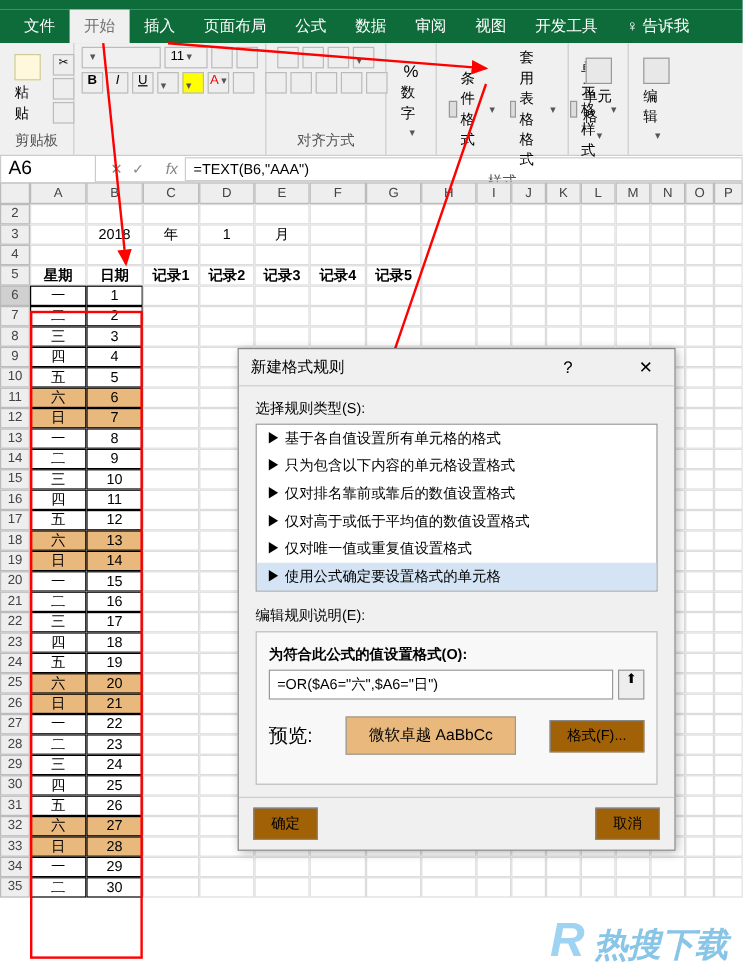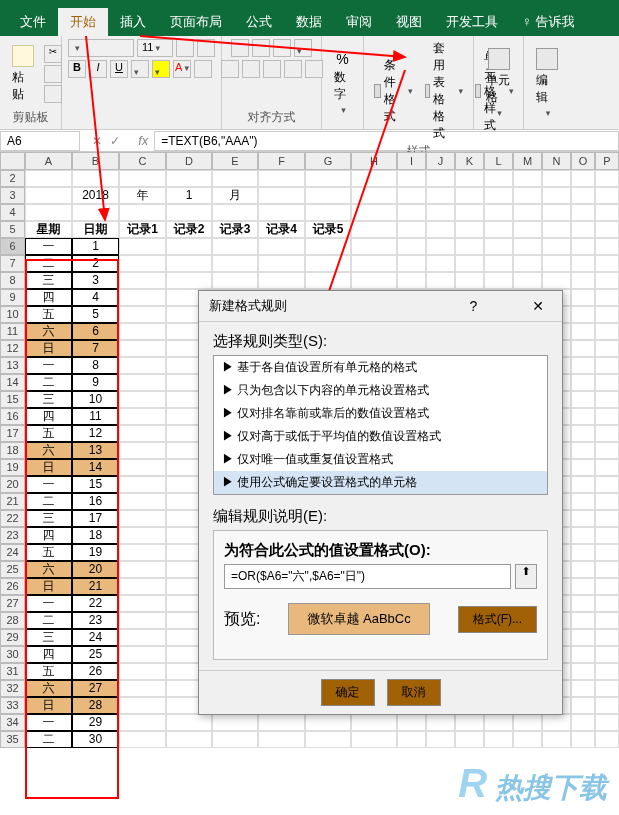--- a/index.html
+++ b/index.html
@@ -1,36 +1,36 @@
 <!DOCTYPE html>
 <html><head>
 <meta charset="utf-8">
 <style>
 * { margin: 0; padding: 0; box-sizing: border-box; font-family: "Microsoft YaHei", "SimSun", sans-serif; }
 body { width: 619px; height: 815px; overflow: hidden; background: #fff; position: relative; }
 
 .titlebar { background: #0e6b3a; height: 8px; }
 .tabs { background: #0e6b3a; height: 28px; display: flex; align-items: center; padding-left: 8px; }
 .tab { color: #fff; padding: 5px 12px; font-size: 13px; cursor: pointer; }
-.tab.active { background: #f0f0f0; color: #a16207; }
+.tab.active { background: #f0f0f0; color: #737373; }
 
 .ribbon { background: #f0f0f0; height: 94px; display: flex; border-bottom: 1px solid #ccc; }
 .ribbon-group { display: flex; flex-direction: column; justify-content: space-between; border-right: 1px solid #ccc; padding: 3px 6px 1px 6px; }
 .ribbon-group-label { text-align: center; font-size: 12px; color: #555; padding-bottom: 2px; }
 .ribbon-content { flex: 1; display: flex; align-items: center; gap: 4px; }
 .btn-big { display: flex; flex-direction: column; align-items: center; gap: 2px; padding: 4px 6px; font-size: 12px; cursor: pointer; }
 .icon-box { width: 22px; height: 22px; background: #e8e8e8; border: 1px solid #999; }
 .small-btns { display: flex; flex-direction: column; gap: 2px; }
 .small-btn { width: 18px; height: 18px; background: #eee; border: 1px solid #bbb; }
 .dropdown-arrow::after { content: "▾"; font-size: 9px; margin-left: 2px; color: #555; }
 .style-item { font-size: 12px; padding: 1px 4px; cursor: pointer; display: flex; align-items: center; gap: 3px; }
 .style-icon { width: 14px; height: 14px; background: #ddd; border: 1px solid #999; }
 
 .namebox-row { height: 22px; display: flex; align-items: center; border-bottom: 1px solid #ccc; background: #fff; }
-.namebox { width: 80px; border: 1px solid #ccc; padding: 2px 6px; font-size: 12px; background: #fff; }
+.namebox { width: 80px; border: 1px solid #ccc; padding: 2px 6px; font-size: 16px; background: #fff; }
 .fx-icons { display: flex; gap: 8px; padding: 0 12px; color: #888; font-size: 12px; }
 .fx-label { font-style: italic; color: #888; padding: 0 6px; font-size: 13px; }
 .formula-bar { flex: 1; padding: 2px 6px; font-size: 12px; border: 1px solid #ccc; }
 
 .grid { position: relative; }
 .col-headers { display: flex; height: 18px; background: #eee; }
 .corner { width: 25px; border: 1px solid #bbb; background: #eee; }
 .col-h { border: 1px solid #bbb; text-align: center; font-size: 11px; color: #444; background: #eee; line-height: 16px; }
 .cA { width: 47px; } .cB { width: 47px; } .cC { width: 47px; } .cD { width: 46px; }
 .cE { width: 46px; } .cF { width: 47px; } .cG { width: 46px; } .cH { width: 46px; }
@@ -44,28 +44,28 @@
 .cell.hdr { font-weight: bold; }
 .cell.weekend { background: #e8b87d; }
 .cell.bordered { border: 1px solid #000; }
 .red-box-v { position: absolute; border: 2px solid red; pointer-events: none; }
 
 .dialog { position: absolute; left: 198px; top: 290px; width: 365px; background: #f0f0f0; border: 1px solid #888; box-shadow: 2px 2px 8px rgba(0,0,0,0.3); z-index: 10; }
 .dialog-title { display: flex; justify-content: space-between; align-items: center; padding: 6px 10px; font-size: 13px; border-bottom: 1px solid #ccc; gap: 39px; }
 .dialog-title-text { flex: 1; }
 .dialog-close, .dialog-help { padding: 0 8px; cursor: pointer; font-size: 14px; }
 .dialog-body { padding: 10px 14px; }
-.dlabel { font-size: 15px; margin-bottom: 4px; }
+.dlabel { font-size: 12px; margin-bottom: 4px; }
 .rule-list { background: #fff; border: 1px solid #999; margin-bottom: 12px; }
 .rule-item { font-size: 12px; padding: 3px 8px; cursor: pointer; }
 .rule-item.sel { background: #d4e4f4; }
 .preview-row { display: flex; align-items: center; gap: 28px; margin: 14px 0; }
 .preview-box { flex: 1; background: #e8b87d; border: 1px solid #999; padding: 6px 10px; text-align: center; font-size: 13px; }
 .dlg-btn { background: #a16207; border: 1px solid #888; padding: 4px 14px; font-size: 12px; cursor: pointer; }
-.dlg-buttons { display: flex; justify-content: center; gap: 12px; padding: 8px 12px; border-top: 1px solid #ccc; }
+.dlg-buttons { display: flex; justify-content: space-between; gap: 12px; padding: 8px 12px; border-top: 1px solid #ccc; }
 .formula-input-row { display: flex; gap: 4px; }
 .formula-input { flex: 1; background: #fff; border: 1px solid #999; padding: 3px 6px; font-size: 12px; }
 .range-btn { width: 22px; border: 1px solid #999; background: #eee; text-align: center; cursor: pointer; font-size: 11px; }
 
 .watermark { position: absolute; right: 12px; bottom: 8px; font-size: 28px; font-weight: bold; color: #3a9fd8; opacity: 0.6; font-style: italic; pointer-events: none; }
 .watermark .r { color: #5fb8e8; font-size: 40px; }
 
 svg.arrows { position: absolute; top: 0; left: 0; pointer-events: none; z-index: 5; }
 </style>
 </head>

